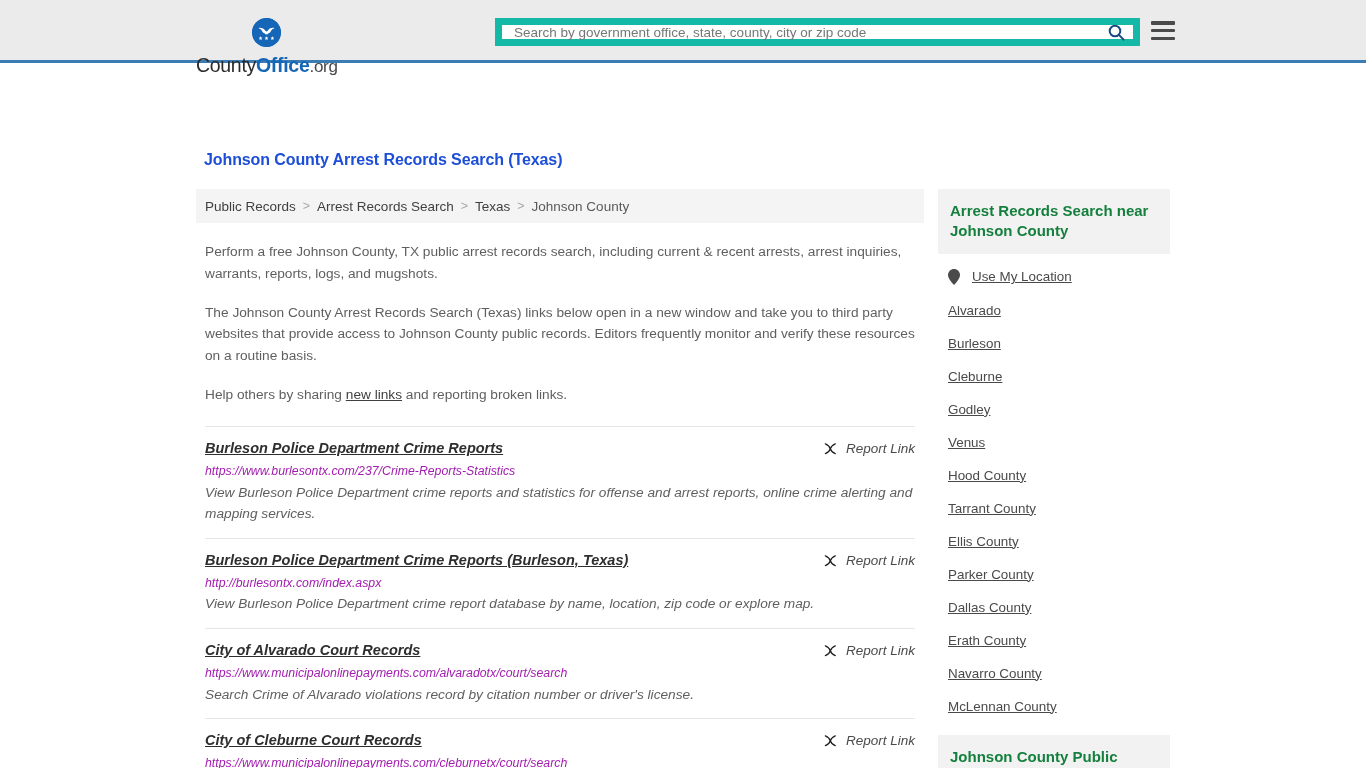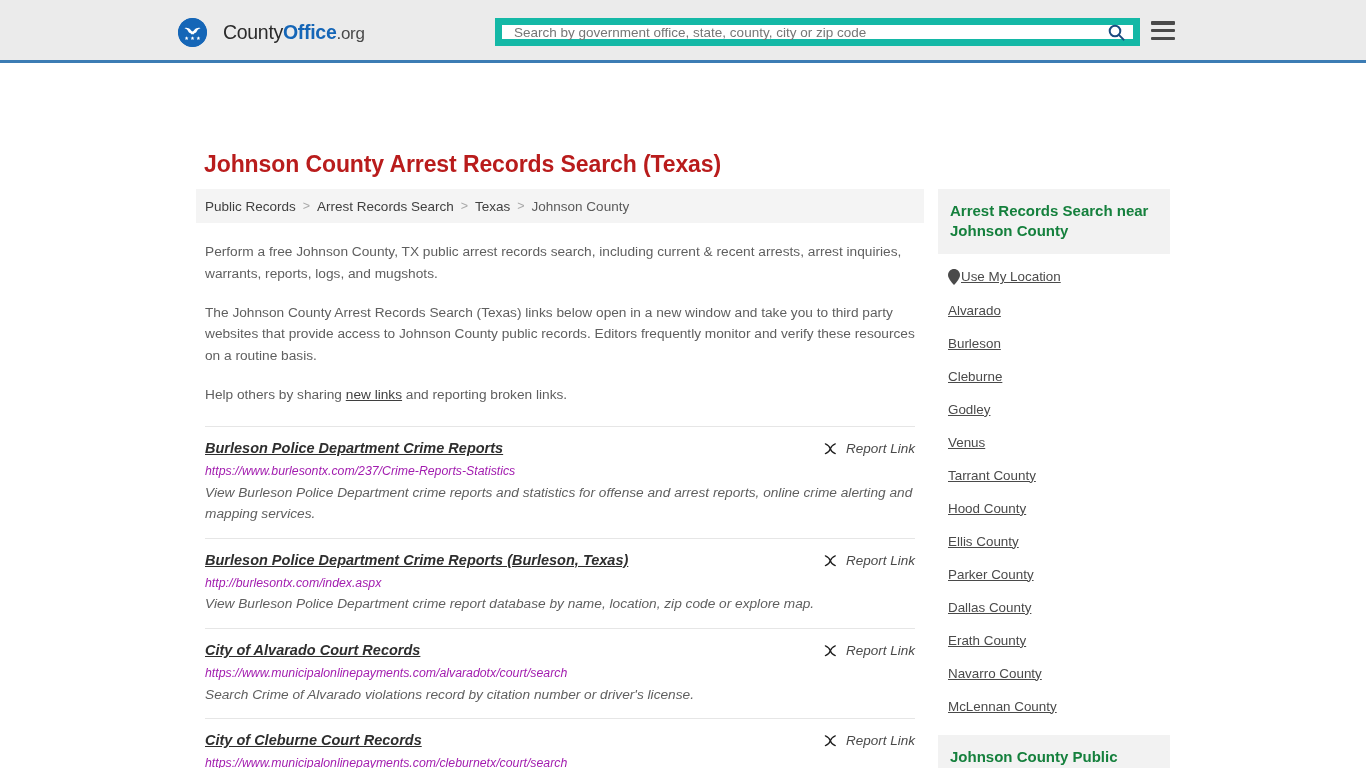--- a/index.html
+++ b/index.html
@@ -15,26 +15,27 @@
   .site-header {
     position: relative;
     height: 63px;
     background: #ebebeb;
     border-bottom: 3px solid #3c7cb4;
     display: flex;
     align-items: center;
   }
   .logo-wrap {
     position: absolute;
-    left: 178px;
+    left: 196px;
     top: 18px;
     display: flex;
     align-items: center;
-    gap: 16px;
-    cursor: pointer;
+    gap: 7px;
+    cursor: pointer;
+    flex-direction: column;
   }
   .logo-mark {
     width: 29px;
     height: 29px;
     border-radius: 50%;
     background: #1566b7;
     display: block;
     flex: none;
   }
   .logo-text {
@@ -100,23 +101,23 @@
   
   .page {
     position: relative;
     width: 1366px;
     padding: 0;
   }
   .page-title {
     position: absolute;
     left: 204px;
     top: 88px;
-    font-size: 23px;
+    font-size: 16px;
     font-weight: bold;
-    color: #b91c1c;
+    color: #1d4ed8;
     letter-spacing: -0.1px;
     text-align: center;
   }
 
   .content-col {
     position: absolute;
     left: 196px;
     top: 126px;
     width: 728px;
   }
@@ -227,21 +228,21 @@
     font-size: 15px;
     font-weight: bold;
     color: #15803d;
     line-height: 1.32;
   }
   .side-links { margin-top: 6px; }
   .side-link-row {
     padding: 9px 0 9px 10px;
     display: flex;
     align-items: center;
-    gap: 1px;
+    gap: 12px;
   }
   .side-link {
     font-size: 13.4px;
     color: #4a4a4a;
     text-decoration: underline;
     cursor: pointer;
     white-space: nowrap;
   }
   .pin-icon { flex: none; display: block; }
   .side-box-head.second { margin-top: 12px; }
@@ -389,26 +390,26 @@
       <div class="side-link-row">
         <span class="side-link">Cleburne</span>
       </div>
       <div class="side-link-row">
         <span class="side-link">Godley</span>
       </div>
       <div class="side-link-row">
         <span class="side-link">Venus</span>
       </div>
       <div class="side-link-row">
+        <span class="side-link">Hood County</span>
+      </div>
+      <div class="side-link-row">
         <span class="side-link">Tarrant County</span>
       </div>
       <div class="side-link-row">
-        <span class="side-link">Hood County</span>
-      </div>
-      <div class="side-link-row">
         <span class="side-link">Ellis County</span>
       </div>
       <div class="side-link-row">
         <span class="side-link">Parker County</span>
       </div>
       <div class="side-link-row">
         <span class="side-link">Dallas County</span>
       </div>
       <div class="side-link-row">
         <span class="side-link">Erath County</span>

